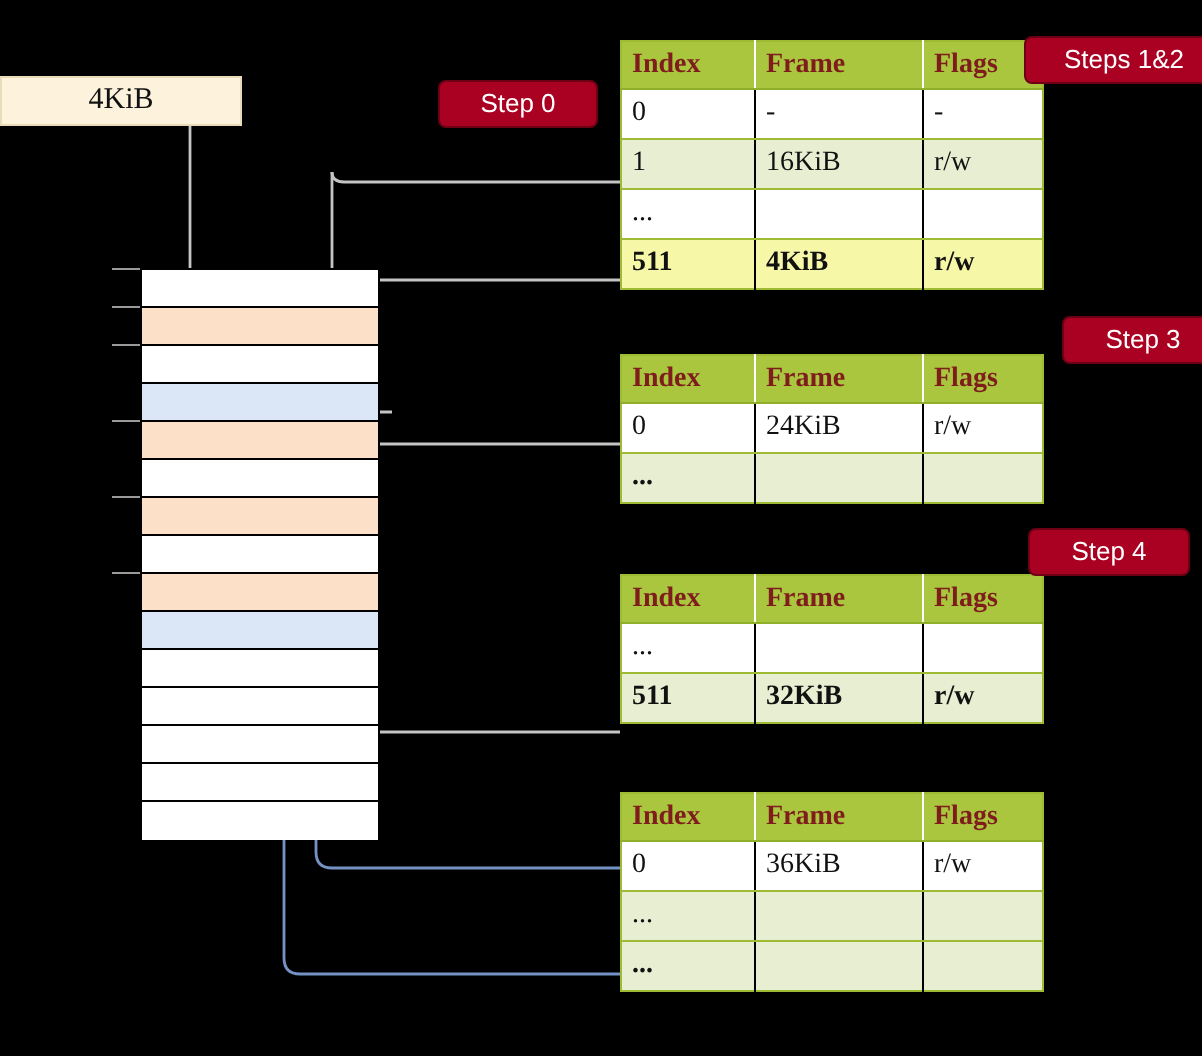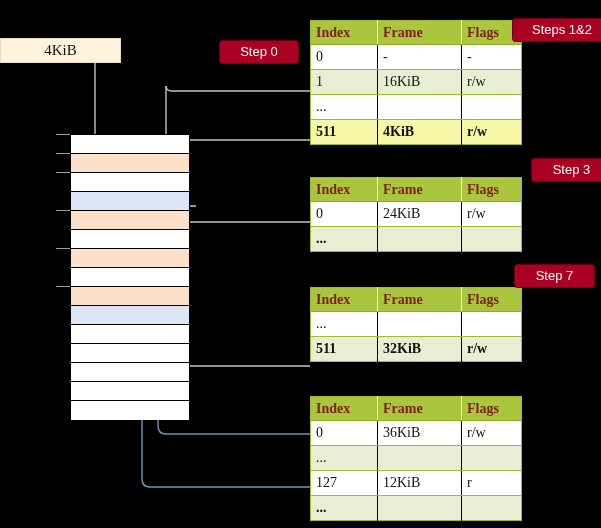--- a/index.html
+++ b/index.html
@@ -278,34 +278,29 @@
           <tr class="plain">
             <td class="col-i">0</td>
             <td class="col-f">36KiB</td>
             <td class="col-g">r/w</td>
           </tr>
           <tr class="alt">
             <td class="col-i">...</td>
             <td class="col-f"></td>
             <td class="col-g"></td>
           </tr>
-          <tr class="plain">
-            <td class="col-i">127</td>
-            <td class="col-f">12KiB</td>
-            <td class="col-g">r</td>
-          </tr>
           <tr class="alt">
             <td class="col-i">...</td>
             <td class="col-f"></td>
             <td class="col-g"></td>
           </tr>
         </tbody>
       </table>
     </div>
 
   <div id="badges-host">
       <div class="step-badge" style="left: 172px; top: 41px; width: 60px; margin-left: 48px;">Step 0</div>
       <div class="step-badge" style="left: 513px; top: 19px; width: 80px;">Steps 1&amp;2</div>
       <div class="step-badge" style="left: 532px; top: 159px; width: 61px;">Step 3</div>
-      <div class="step-badge" style="left: 515px; top: 265px; width: 61px;">Step 7</div>
+      <div class="step-badge" style="left: 515px; top: 265px; width: 61px;">Step 4</div>
     </div>
 
 </div>
 
 </body></html>

